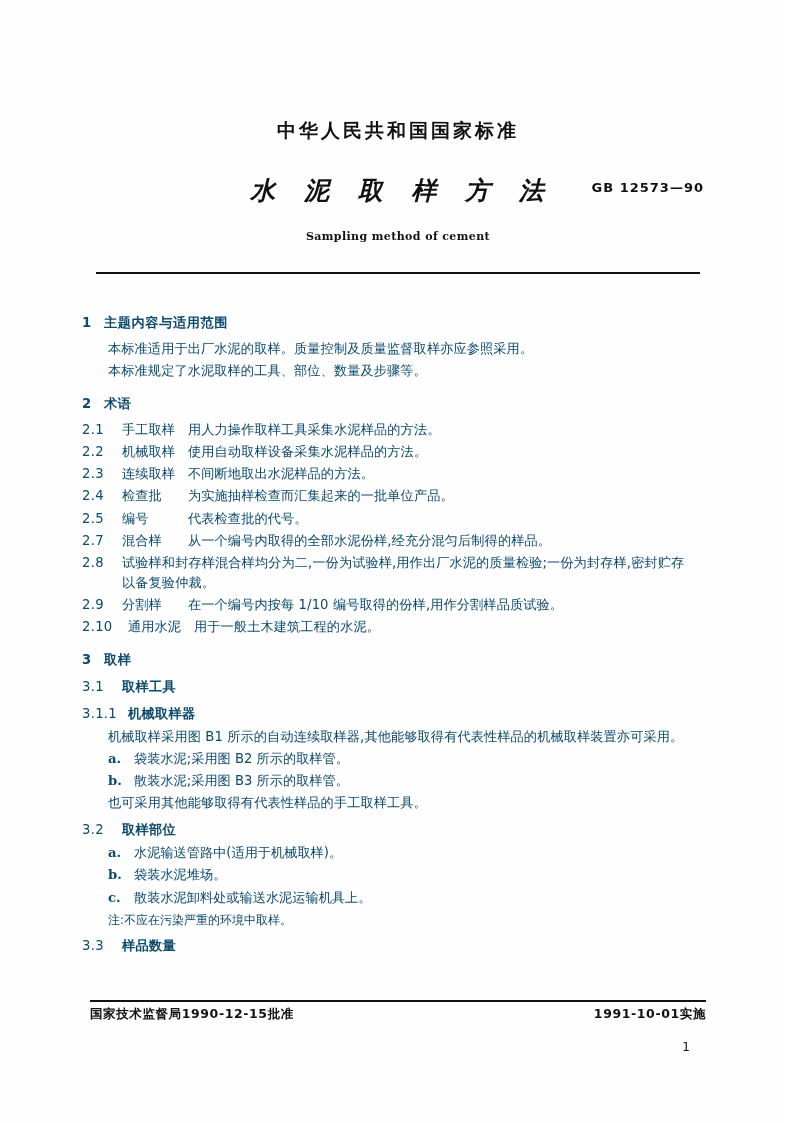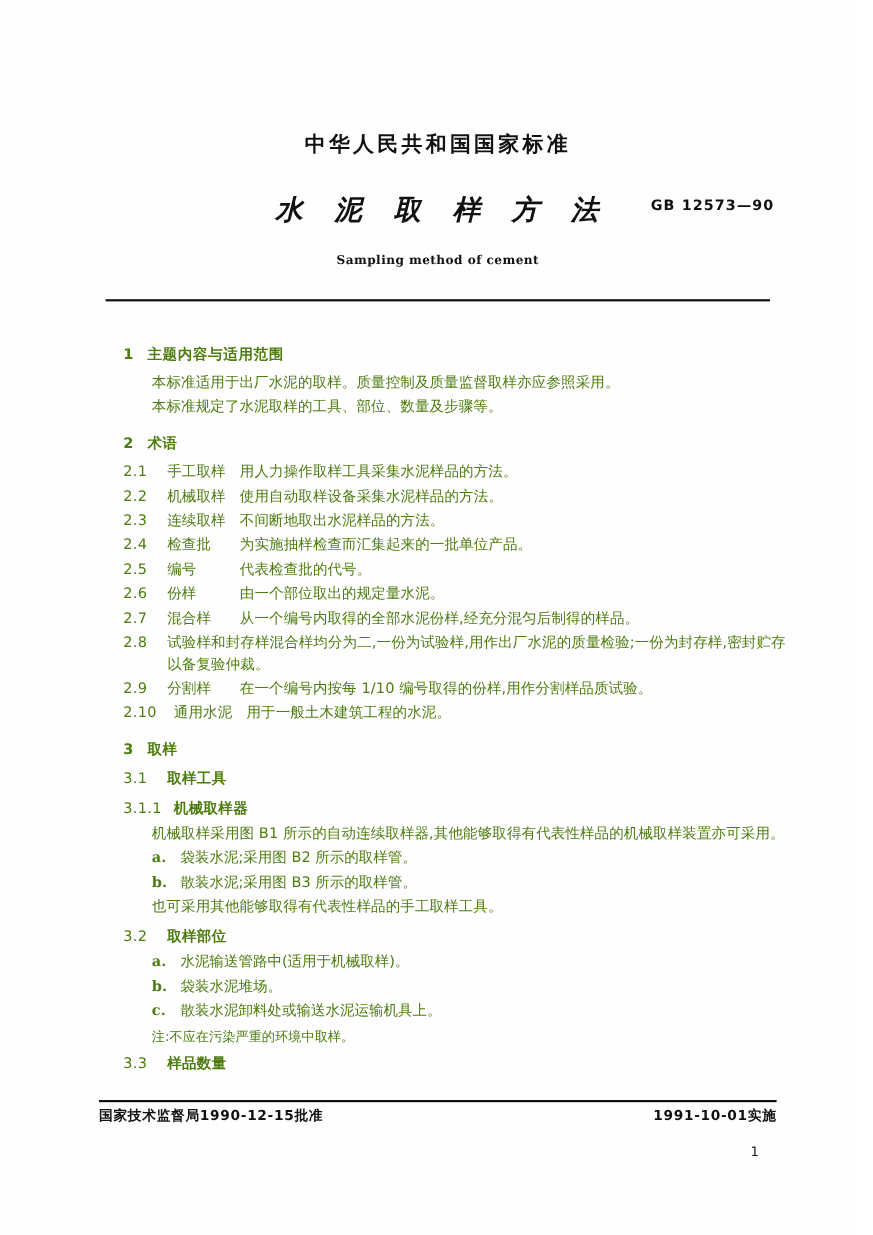--- a/index.html
+++ b/index.html
@@ -77,26 +77,26 @@
     left: 96px;
     top: 272px;
     width: 604px;
     height: 2px;
     background: #111;
   }
 
   
   .content {
     position: absolute;
-    left: 112px;
+    left: 82px;
     top: 300px;
     width: 606px;
     font-size: 13.2px;
     line-height: 1.52;
-    color: #4d7c0f;
+    color: #0c4a6e;
     font-family: "DejaVu Sans", "Liberation Sans", sans-serif;
   }
   .sec-head {
     font-weight: bold;
     margin: 13px 0 6px 0;
     letter-spacing: 0.6px;
   }
   .sec-head .num {
     display: inline-block;
     min-width: 22px;
@@ -229,24 +229,20 @@
     </div>
     <div class="item">
       <span class="lab">2.4</span>
       <span class="txt"><span class="term">检查批</span><span>为实施抽样检查而汇集起来的一批单位产品。</span></span>
     </div>
     <div class="item">
       <span class="lab">2.5</span>
       <span class="txt"><span class="term">编号</span><span>代表检查批的代号。</span></span>
     </div>
     <div class="item">
-      <span class="lab">2.6</span>
-      <span class="txt"><span class="term">份样</span><span>由一个部位取出的规定量水泥。</span></span>
-    </div>
-    <div class="item">
       <span class="lab">2.7</span>
       <span class="txt"><span class="term">混合样</span><span>从一个编号内取得的全部水泥份样,经充分混匀后制得的样品。</span></span>
     </div>
     <div class="item">
       <span class="lab">2.8</span>
       <span class="txt"><span class="term">试验样和封存样</span><span>混合样均分为二,一份为试验样,用作出厂水泥的质量检验;一份为封存样,密封贮存以备复验仲裁。</span></span>
     </div>
     <div class="item">
       <span class="lab">2.9</span>
       <span class="txt"><span class="term">分割样</span><span>在一个编号内按每 1/10 编号取得的份样,用作分割样品质试验。</span></span>

